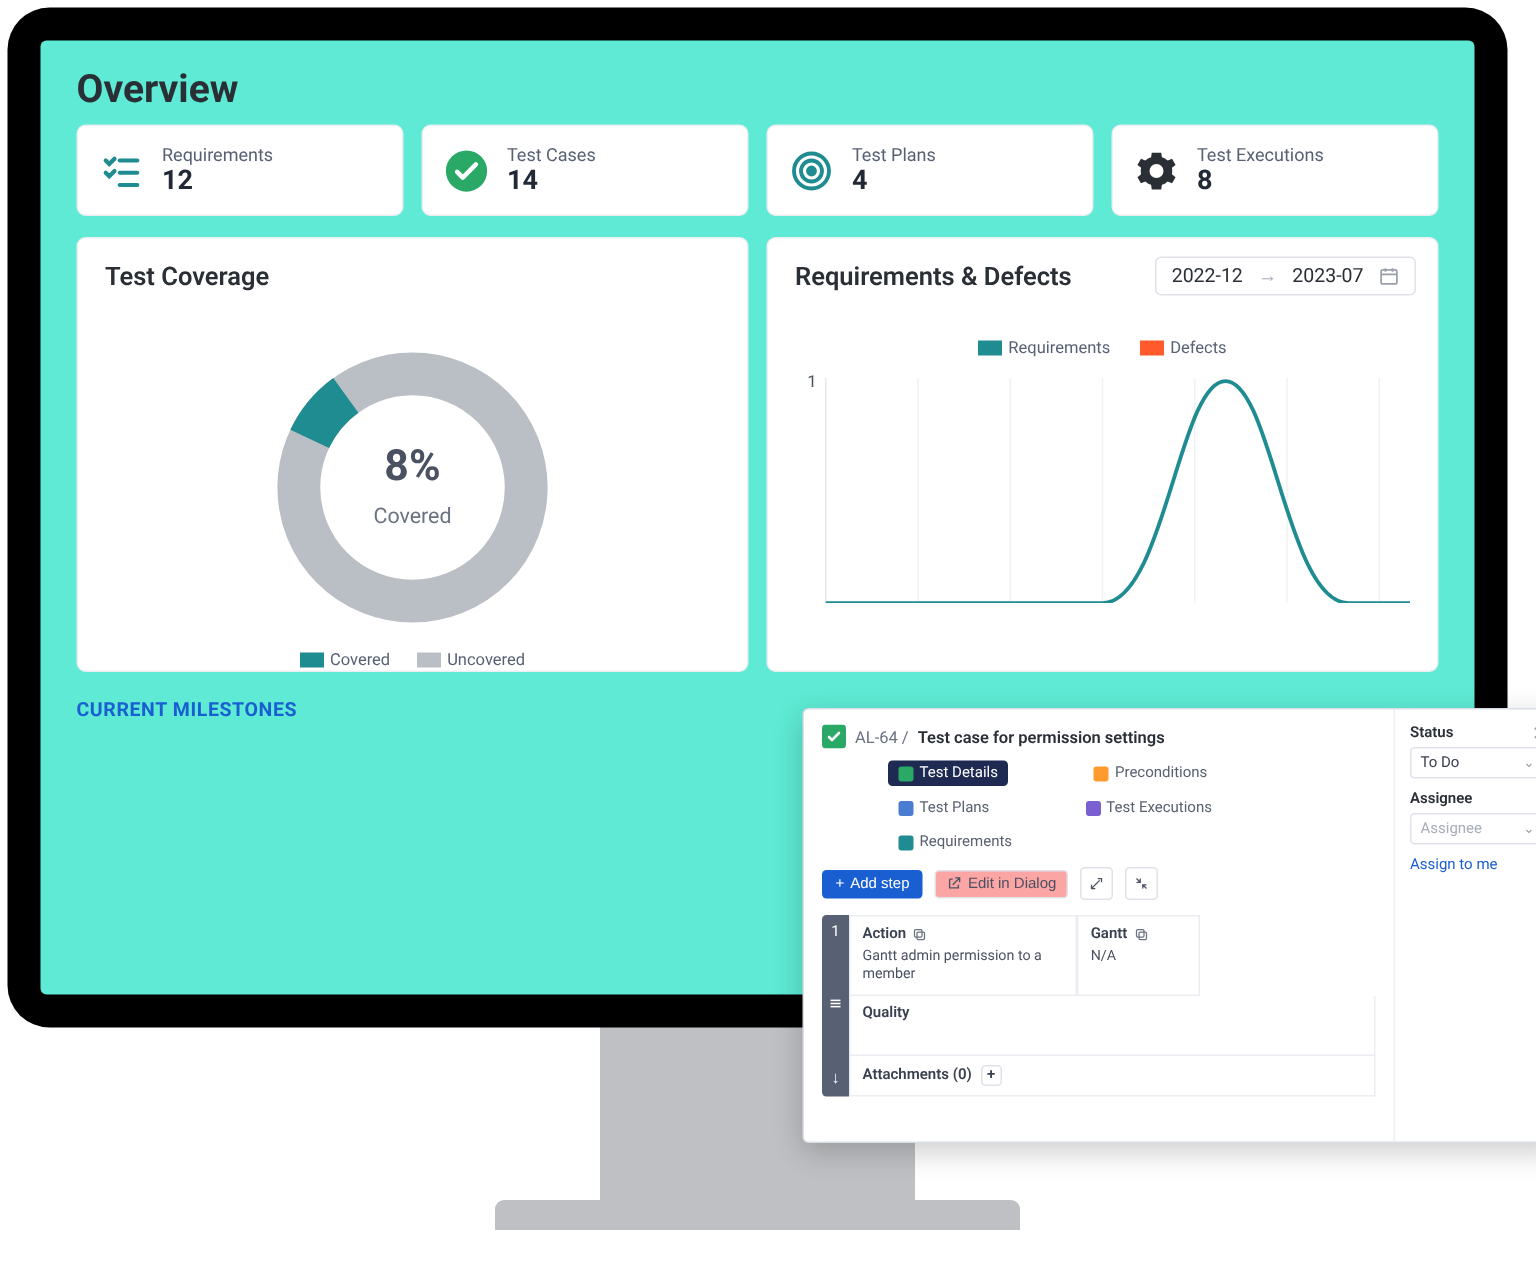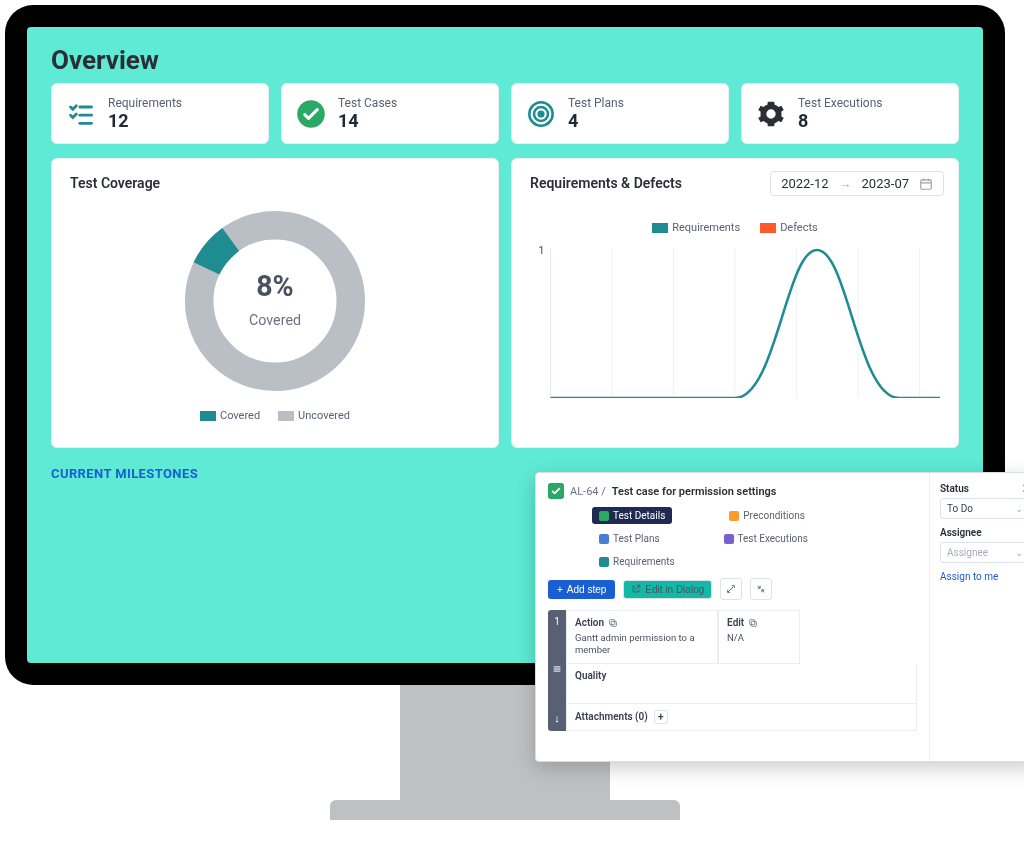--- a/index.html
+++ b/index.html
@@ -59,21 +59,21 @@
   padding: 12px 14px; display: flex; align-items: center; gap: 12px;
 }
 .stat-icon { width: 30px; height: 30px; display: flex; align-items:center; justify-content:center; }
 .stat-text .label { font-size: 12px; color: #586174; }
 .stat-text .value { font-size: 18px; font-weight: 700; color: #212936; }
 .panels-row { display: grid; grid-template-columns: 1fr 1fr; gap: 12px; margin-bottom: 18px; }
 .panel {
   background: #fff; border: 1px solid #eceef2; border-radius: 6px;
   padding: 16px 18px; height: 290px; position: relative;
 }
-.panel-title { font-size: 14px; font-weight: 600; color: #2a2f36; margin-bottom: 10px; }
+.panel-title { font-size: 17px; font-weight: 600; color: #2a2f36; margin-bottom: 30px; }
 .donut-wrap { display:flex; flex-direction:column; align-items:center; }
 .donut-legend { display:flex; gap:18px; margin-top:8px; font-size:11px; color:#586174; }
 .legend-swatch { display:inline-block; width:16px; height:10px; margin-right:4px; vertical-align:middle; }
 .date-range {
   position:absolute; top:12px; right:14px;
   display:flex; align-items:center; gap:10px;
   border:1px solid #dfe2e8; border-radius:4px; padding:4px 10px; font-size:13px; color:#2a2f36; background:#fff;margin-left:28px;
 }
 .date-range .arrow { color:#a8adb8; }
 .date-range svg { flex-shrink:0; }
@@ -95,21 +95,21 @@
 .dialog-header { display:flex; align-items:center; gap:6px; margin-bottom:8px; }
 .dialog-header .bc { color:#6b7280; font-size:11px; }
 .dialog-header .title { font-weight:600; color:#2a2f36; font-size:11px; }
 .dialog-close { position:absolute; right:8px; top:8px; color:#9aa0ab; cursor:pointer; font-size:13px; }
 .dialog-tabs { display:flex; flex-wrap:wrap; gap:6px; margin-bottom:8px; }
 .dialog-tab { display:inline-flex; align-items:center; gap:4px; padding:3px 7px; border-radius:3px; font-size:10px; color:#5a6170; cursor:pointer;margin-left:44px; }
 .dialog-tab.active { background:#1e2a52; color:#fff; }
 .dialog-tab .dot { width:10px; height:10px; border-radius:2px; display:inline-block; }
 .dialog-toolbar { display:flex; gap:8px; align-items:center; margin-bottom:10px; }
 .btn-primary { background:#1a5fd1; color:#fff; border:none; border-radius:3px; padding:4px 9px; font-size:10px; display:inline-flex; align-items:center; gap:4px; cursor:pointer; }
-.btn-ghost { background:#14b8a6; border:1px solid #dfe2e8; border-radius:3px; padding:3px 7px; font-size:10px; display:inline-flex; align-items:center; gap:4px; color:#4a5160; cursor:pointer; }
+.btn-ghost { background:#fca5a5; border:1px solid #dfe2e8; border-radius:3px; padding:3px 7px; font-size:10px; display:inline-flex; align-items:center; gap:4px; color:#4a5160; cursor:pointer; }
 .btn-icon { background:#fff; border:1px solid #dfe2e8; border-radius:3px; width:22px; height:22px; display:inline-flex; align-items:center; justify-content:center; color:#4a5160; cursor:pointer; }
 .step-row { display:flex; gap:0; }
 .step-num { width:18px; background:#586174; color:#fff; display:flex; flex-direction:column; align-items:center; justify-content:space-between; font-size:10px; padding:6px 0; border-radius:3px 0 0 3px; }
 .step-body { flex:1; display:flex; flex-direction:column; }
 .step-cols { display:grid; grid-template-columns: 1.3fr 0.7fr 1fr; }
 .step-col { border:1px solid #ebedf2; padding:6px 8px; font-size:10px; }
 .step-col .col-head { font-weight:600; margin-bottom:4px; display:flex; align-items:center; gap:4px; }
 .step-col .col-text { color:#4a5160; line-height:1.3; font-size:9.5px; }
 .quality-row { border:1px solid #ebedf2; border-top:none; padding:6px 8px; font-weight:600; font-size:10px; height:40px; }
 .attach-row { border:1px solid #ebedf2; border-top:none; padding:6px 8px; font-weight:600; font-size:10px; display:flex; align-items:center; gap:6px; }
@@ -327,21 +327,21 @@
               <span>Action</span>
               <svg class="copy-icon" viewBox="0 0 24 24">
                   <rect x="8" y="8" width="12" height="12" rx="2" fill="none" stroke="#6b7280" stroke-width="2"></rect>
                   <rect x="4" y="4" width="12" height="12" rx="2" fill="none" stroke="#6b7280" stroke-width="2"></rect>
                 </svg>
             </div>
             <div class="col-text">Gantt admin permission to a member</div>
           </div>
           <div class="step-col">
             <div class="col-head">
-              <span>Edit</span>
+              <span>Gantt</span>
               <svg class="copy-icon" viewBox="0 0 24 24">
                   <rect x="8" y="8" width="12" height="12" rx="2" fill="none" stroke="#6b7280" stroke-width="2"></rect>
                   <rect x="4" y="4" width="12" height="12" rx="2" fill="none" stroke="#6b7280" stroke-width="2"></rect>
                 </svg>
             </div>
             <div class="col-text">N/A</div>
           </div>
         </div>
         <div class="quality-row">Quality</div>
         <div class="attach-row">

